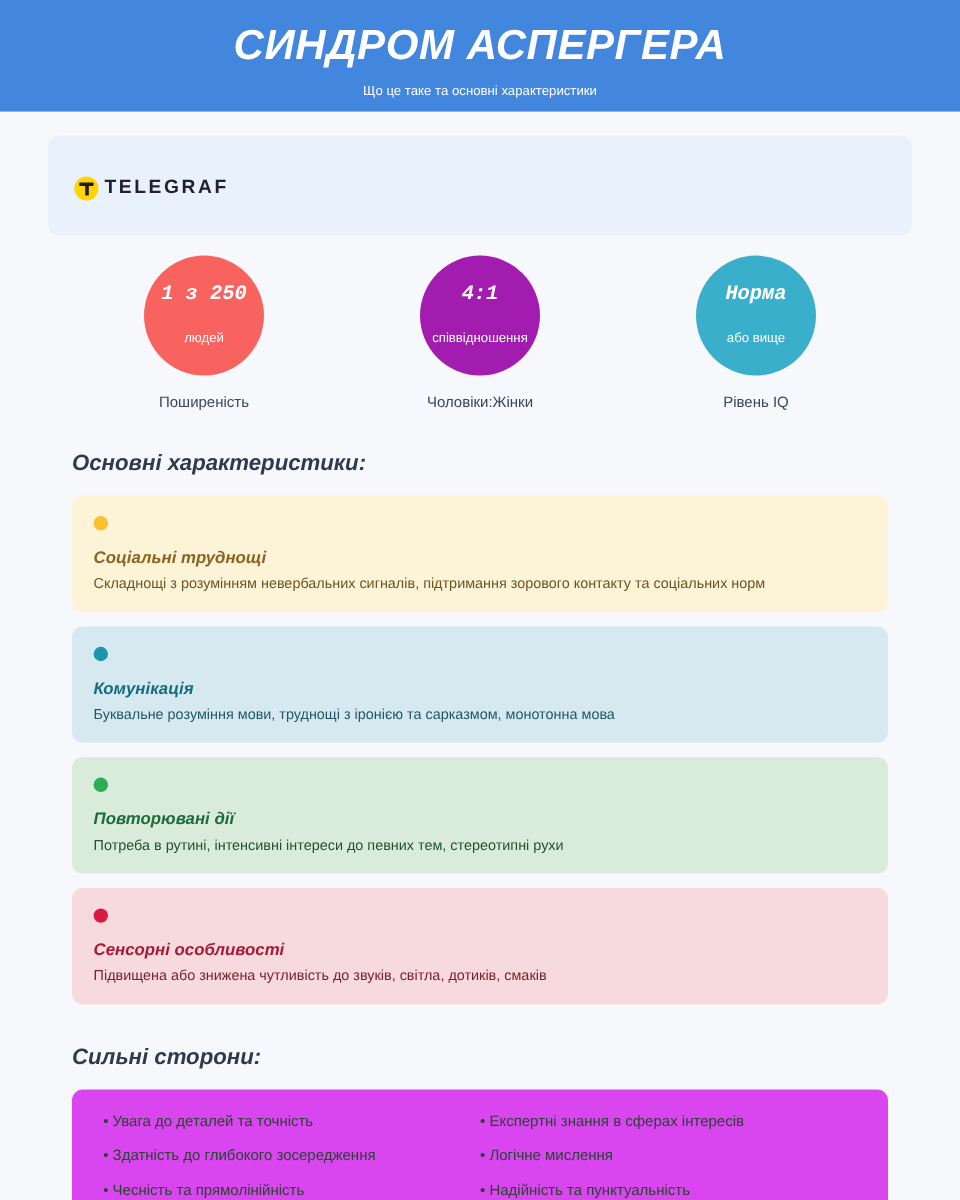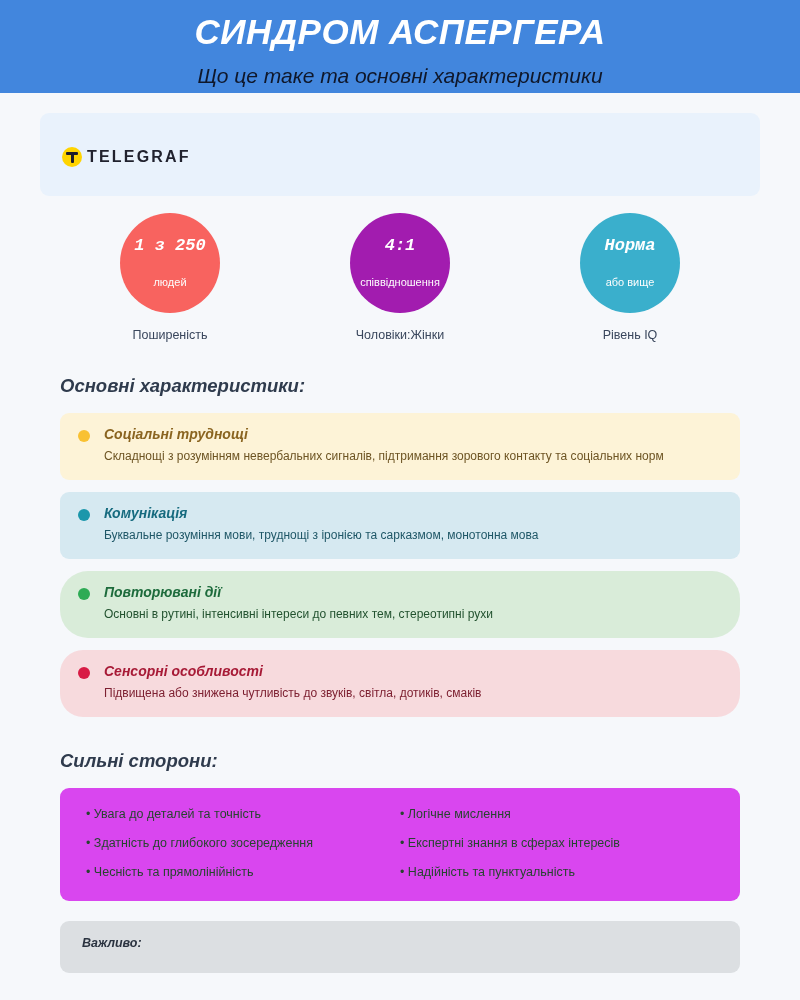--- a/index.html
+++ b/index.html
@@ -26,24 +26,23 @@
   }
   .header-title {
     color: #ffffff;
     font-size: 35px;
     font-weight: bold;
     font-style: italic;
     letter-spacing: 0.5px;
     line-height: 1.1;
   }
   .header-subtitle {
-    color: #0f172a;
-    font-size: 21px;
+    color: #ffffff;
+    font-size: 11px;
     margin-top: 13px;
-    font-style: italic;
   }
 
   
   .content { padding: 0 40px; }
 
   
   .whatis {
     margin-top: 20px;
     background: #e9f2fc;
     border-radius: 9px;
@@ -151,20 +150,21 @@
 
   
   .traits { display: flex; flex-direction: column; gap: 12px; }
   .trait {
     border-radius: 9px;
     padding: 13px 18px 15px 18px;
     display: flex;
     align-items: flex-start;
     gap: 14px;
     margin: 0 20px 0 20px;
+    flex-direction: column;
   }
   .trait-dot {
     width: 12px; height: 12px;
     border-radius: 50%;
     flex: none;
     margin-top: 4px;
   }
   .trait-heading {
     font-size: 14px;
     font-weight: bold;
@@ -269,49 +269,49 @@
       </div>
 
       <div class="trait" id="trait-1" style="background: rgb(214, 233, 241);">
         <div class="trait-dot" id="dot-1" style="background: rgb(27, 151, 171);"></div>
         <div>
           <div class="trait-heading" id="head-1" style="color: rgb(23, 107, 127);">Комунікація</div>
           <div class="trait-text" id="txt-1" style="color: rgb(31, 87, 103);">Буквальне розуміння мови, труднощі з іронією та сарказмом, монотонна мова</div>
         </div>
       </div>
 
-      <div class="trait" id="trait-2" style="background: rgb(217, 236, 217); border-radius: 28px;">
+      <div class="trait" id="trait-2" style="background: rgb(217, 236, 217);">
         <div class="trait-dot" id="dot-2" style="background: rgb(46, 171, 85);"></div>
         <div>
           <div class="trait-heading" id="head-2" style="color: rgb(29, 107, 60);">Повторювані дії</div>
-          <div class="trait-text" id="txt-2" style="color: rgb(34, 82, 47);">Основні в рутині, інтенсивні інтереси до певних тем, стереотипні рухи</div>
-        </div>
-      </div>
-
-      <div class="trait" id="trait-3" style="background: rgb(247, 218, 221); border-radius: 23px;">
+          <div class="trait-text" id="txt-2" style="color: rgb(34, 82, 47);">Потреба в рутині, інтенсивні інтереси до певних тем, стереотипні рухи</div>
+        </div>
+      </div>
+
+      <div class="trait" id="trait-3" style="background: rgb(247, 218, 221);">
         <div class="trait-dot" id="dot-3" style="background: rgb(216, 27, 69);"></div>
         <div>
           <div class="trait-heading" id="head-3" style="color: rgb(167, 26, 54);">Сенсорні особливості</div>
           <div class="trait-text" id="txt-3" style="color: rgb(125, 32, 49);">Підвищена або знижена чутливість до звуків, світла, дотиків, смаків</div>
         </div>
       </div>
 
     </div>
 
     <div class="section-title">Сильні сторони:</div>
 
     <div class="strengths" style="background: #d946ef;">
       <div class="strengths-col">
         <div class="strength-item">• Увага до деталей та точність</div>
         <div class="strength-item">• Здатність до глибокого зосередження</div>
         <div class="strength-item">• Чесність та прямолінійність</div>
       </div>
       <div class="strengths-col">
+        <div class="strength-item">• Експертні знання в сферах інтересів</div>
         <div class="strength-item">• Логічне мислення</div>
-        <div class="strength-item">• Експертні знання в сферах інтересів</div>
         <div class="strength-item">• Надійність та пунктуальність</div>
       </div>
     </div>
 
     <div class="note" style="background: rgb(220, 223, 226);">
       <div class="note-title">Важливо:</div>
 
     </div>
 
   </div>

